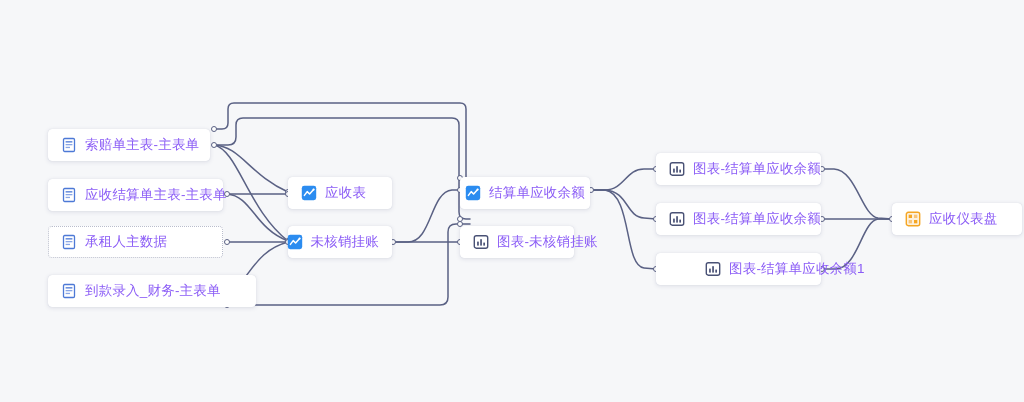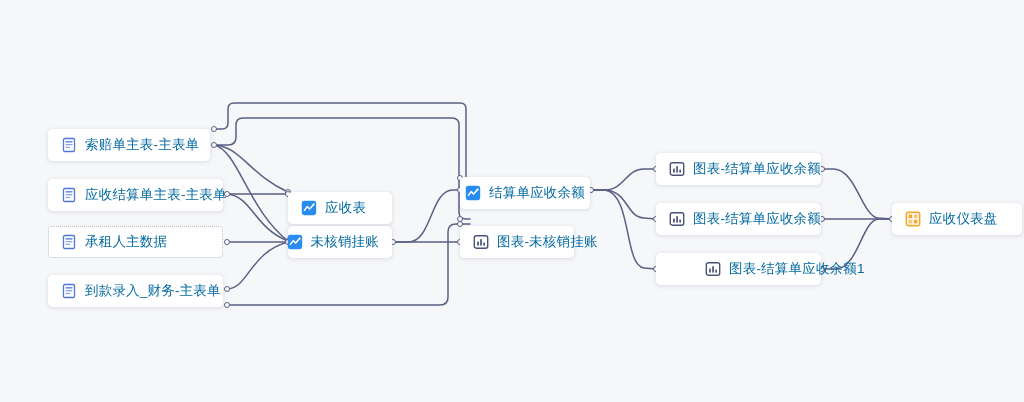--- a/index.html
+++ b/index.html
@@ -25,21 +25,21 @@
   .node.solid{
     border:1px solid #ffffff;
     box-shadow:0 1px 4px rgba(80,90,130,.16), 0 0 1px rgba(80,90,130,.12);
   }
   .node.dashed{
     border:1px dotted #b9bdcc;
     box-shadow:none;
   }
   .node .label{
     font-size:13.5px;
-    color:#0369a1;
+    color:#8b5cf6;
     letter-spacing:.2px;
     line-height:1;
   }
   .ico{
     width:16px;height:16px;margin-right:8px;
     flex:0 0 16px;display:block;
   }
 
   
   .port{
@@ -135,30 +135,30 @@
       </div>
       <div class="node dashed" style="left: 48px; top: 226px; width: 175px; text-align: center;">
         <svg class="ico" viewBox="0 0 16 16">
           <rect x="2.5" y="1.5" width="11" height="13" rx="1.2" fill="#ffffff" stroke="#4d79d6" stroke-width="1.3"></rect>
           <rect x="4.6" y="4.2" width="6.8" height="1.3" fill="#4d79d6"></rect>
           <rect x="4.6" y="7" width="6.8" height="1.3" fill="#89a6e6"></rect>
           <rect x="4.6" y="9.8" width="4.4" height="1.3" fill="#89a6e6"></rect>
         </svg>
         <span class="label">承租人主数据</span>
       </div>
-      <div class="node solid" style="left: 48px; top: 275px; width: 175px;">
+      <div class="node solid" style="left: 48px; top: 275px; width: 208px;">
         <svg class="ico" viewBox="0 0 16 16">
           <rect x="2.5" y="1.5" width="11" height="13" rx="1.2" fill="#ffffff" stroke="#4d79d6" stroke-width="1.3"></rect>
           <rect x="4.6" y="4.2" width="6.8" height="1.3" fill="#4d79d6"></rect>
           <rect x="4.6" y="7" width="6.8" height="1.3" fill="#89a6e6"></rect>
           <rect x="4.6" y="9.8" width="4.4" height="1.3" fill="#89a6e6"></rect>
         </svg>
         <span class="label">到款录入_财务-主表单</span>
       </div>
-      <div class="node solid" style="left: 288px; top: 192px; width: 104px;">
+      <div class="node solid" style="left: 288px; top: 177px; width: 104px;">
         <svg class="ico" viewBox="0 0 16 16">
           <rect x="0.8" y="0.8" width="14.4" height="14.4" rx="2.4" fill="#2b8cf0"></rect>
           <polyline points="3.4,10.4 6.2,6.6 8.6,9 12.6,4.6" fill="none" stroke="#ffffff" stroke-width="1.5" stroke-linecap="round" stroke-linejoin="round"></polyline>
           <circle cx="12.6" cy="4.6" r="1.05" fill="#ffffff"></circle>
         </svg>
         <span class="label">应收表</span>
       </div>
       <div class="node solid" style="left: 288px; top: 226px; width: 104px; justify-content: flex-end;">
         <svg class="ico" viewBox="0 0 16 16">
           <rect x="0.8" y="0.8" width="14.4" height="14.4" rx="2.4" fill="#2b8cf0"></rect>

